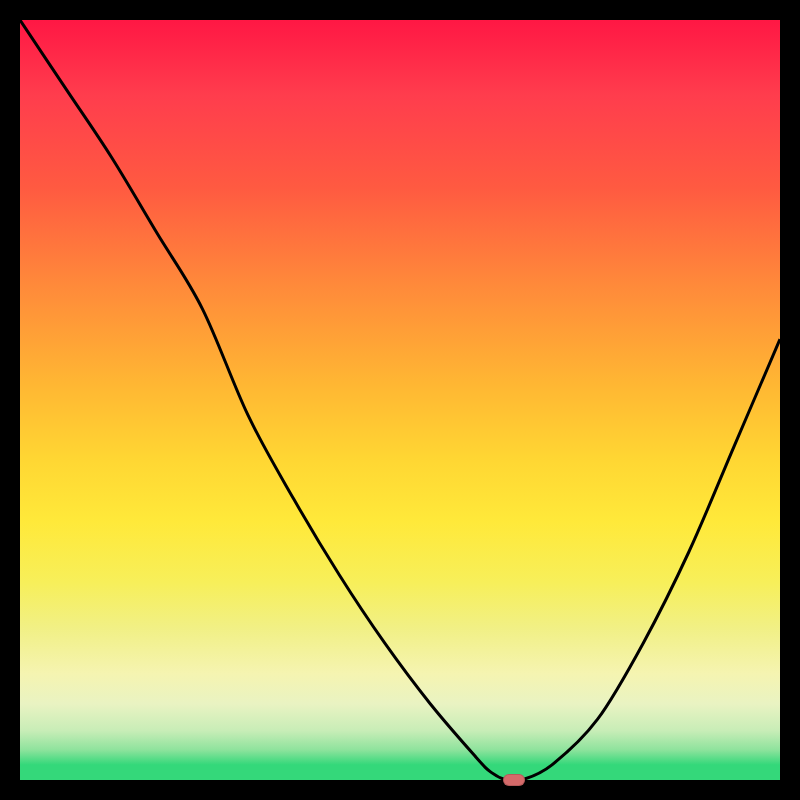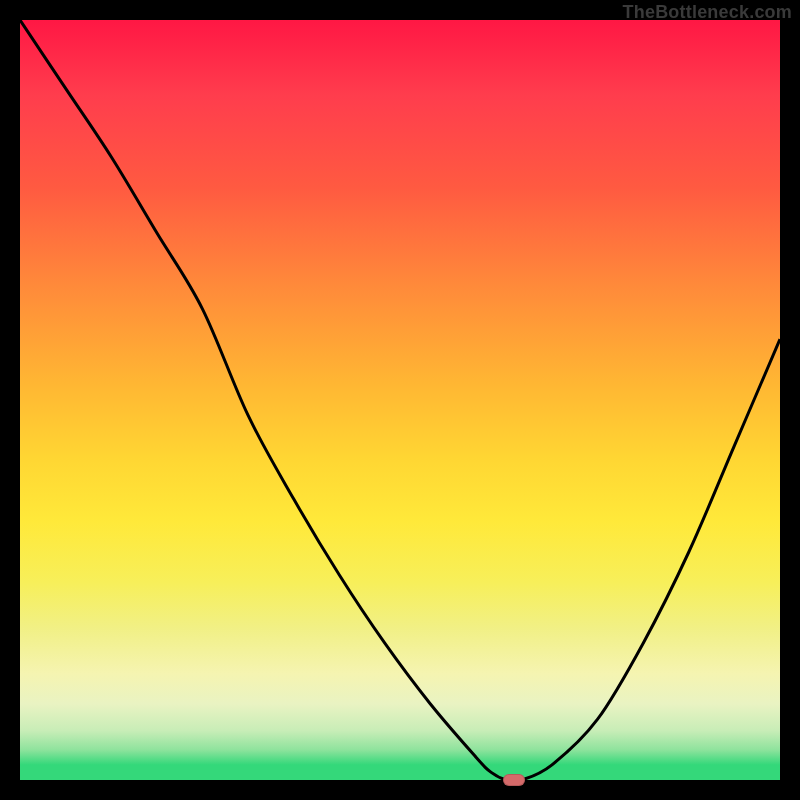--- a/index.html
+++ b/index.html
@@ -75,15 +75,14 @@
   <div class="plot-area">
 
     <svg class="curve-svg" viewBox="0 0 760 760" preserveAspectRatio="none">
       <path fill="none" stroke="#000000" stroke-width="3" d="M 0 0 C 7.6 11.4, 30.4 45.6, 45.6 68.4 C 60.8 91.2, 76.0 112.7, 91.2 136.8 C 106.4 160.9, 121.6 187.5, 136.8 212.8 C 152.0 238.1, 167.2 258.4, 182.4 288.8 C 197.6 319.2, 212.8 363.5, 228.0 395.2 C 243.2 426.9, 258.4 452.2, 273.6 478.8 C 288.8 505.4, 304.0 530.7, 319.2 554.8 C 334.4 578.9, 349.6 601.7, 364.8 623.2 C 380.0 644.7, 395.2 665.0, 410.4 684.0 C 425.6 703.0, 445.9 725.8, 456.0 737.2 C 466.1 748.6, 466.1 748.6, 471.2 752.4 C 476.3 756.2, 481.3 758.7, 486.4 760.0 C 491.5 761.3, 494.0 762.5, 501.6 760.0 C 509.2 757.5, 519.3 754.9, 532.0 744.8 C 544.7 734.7, 562.4 719.5, 577.6 699.2 C 592.8 678.9, 608.0 651.1, 623.2 623.2 C 638.4 595.3, 653.6 564.9, 668.8 532.0 C 684.0 499.1, 699.2 461.1, 714.4 425.6 C 729.6 390.1, 752.4 336.9, 760.0 319.2"></path>
     </svg>
 
     <div class="marker" style="left: 483px; top: 754px; background: rgb(213, 106, 106);"></div>
 
   </div>
 
-  <div class="watermark">TheBottleneck.com</div>
 
 </div>
 
 </body></html>

